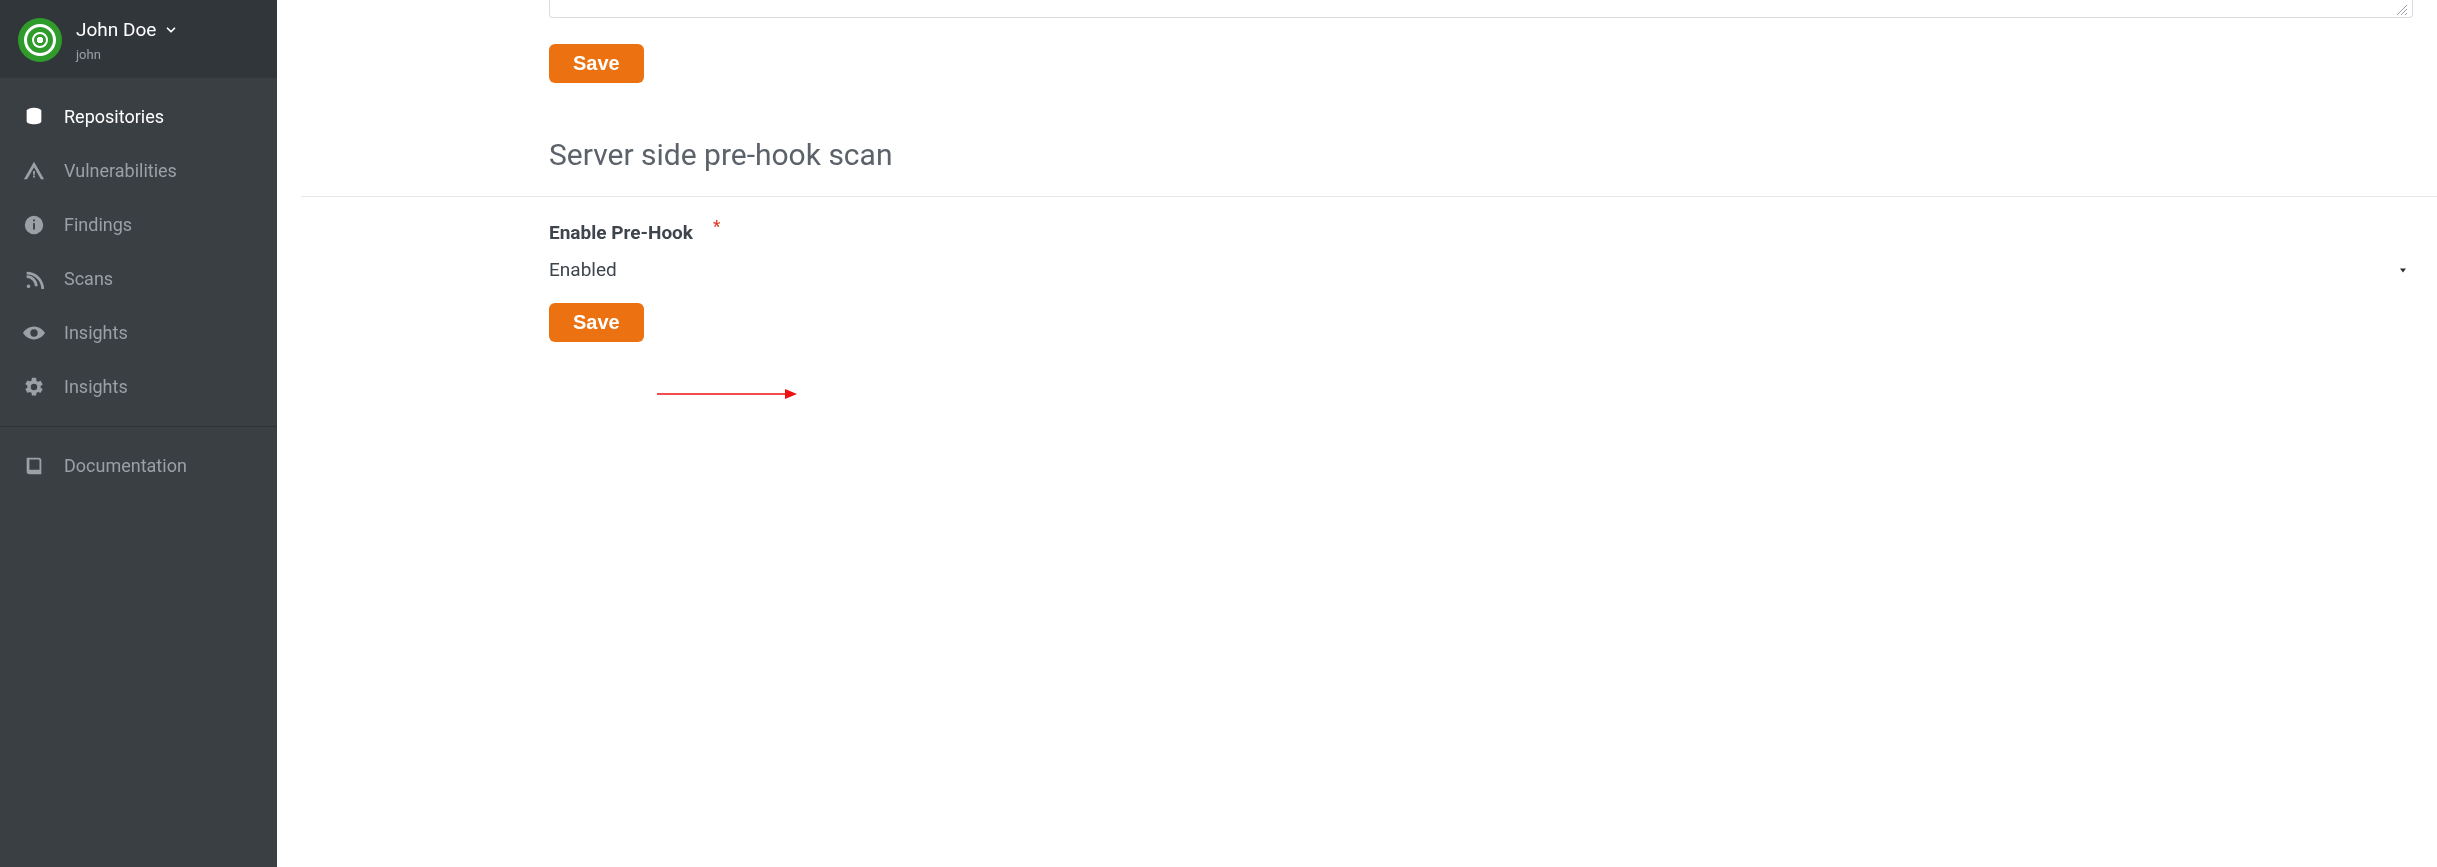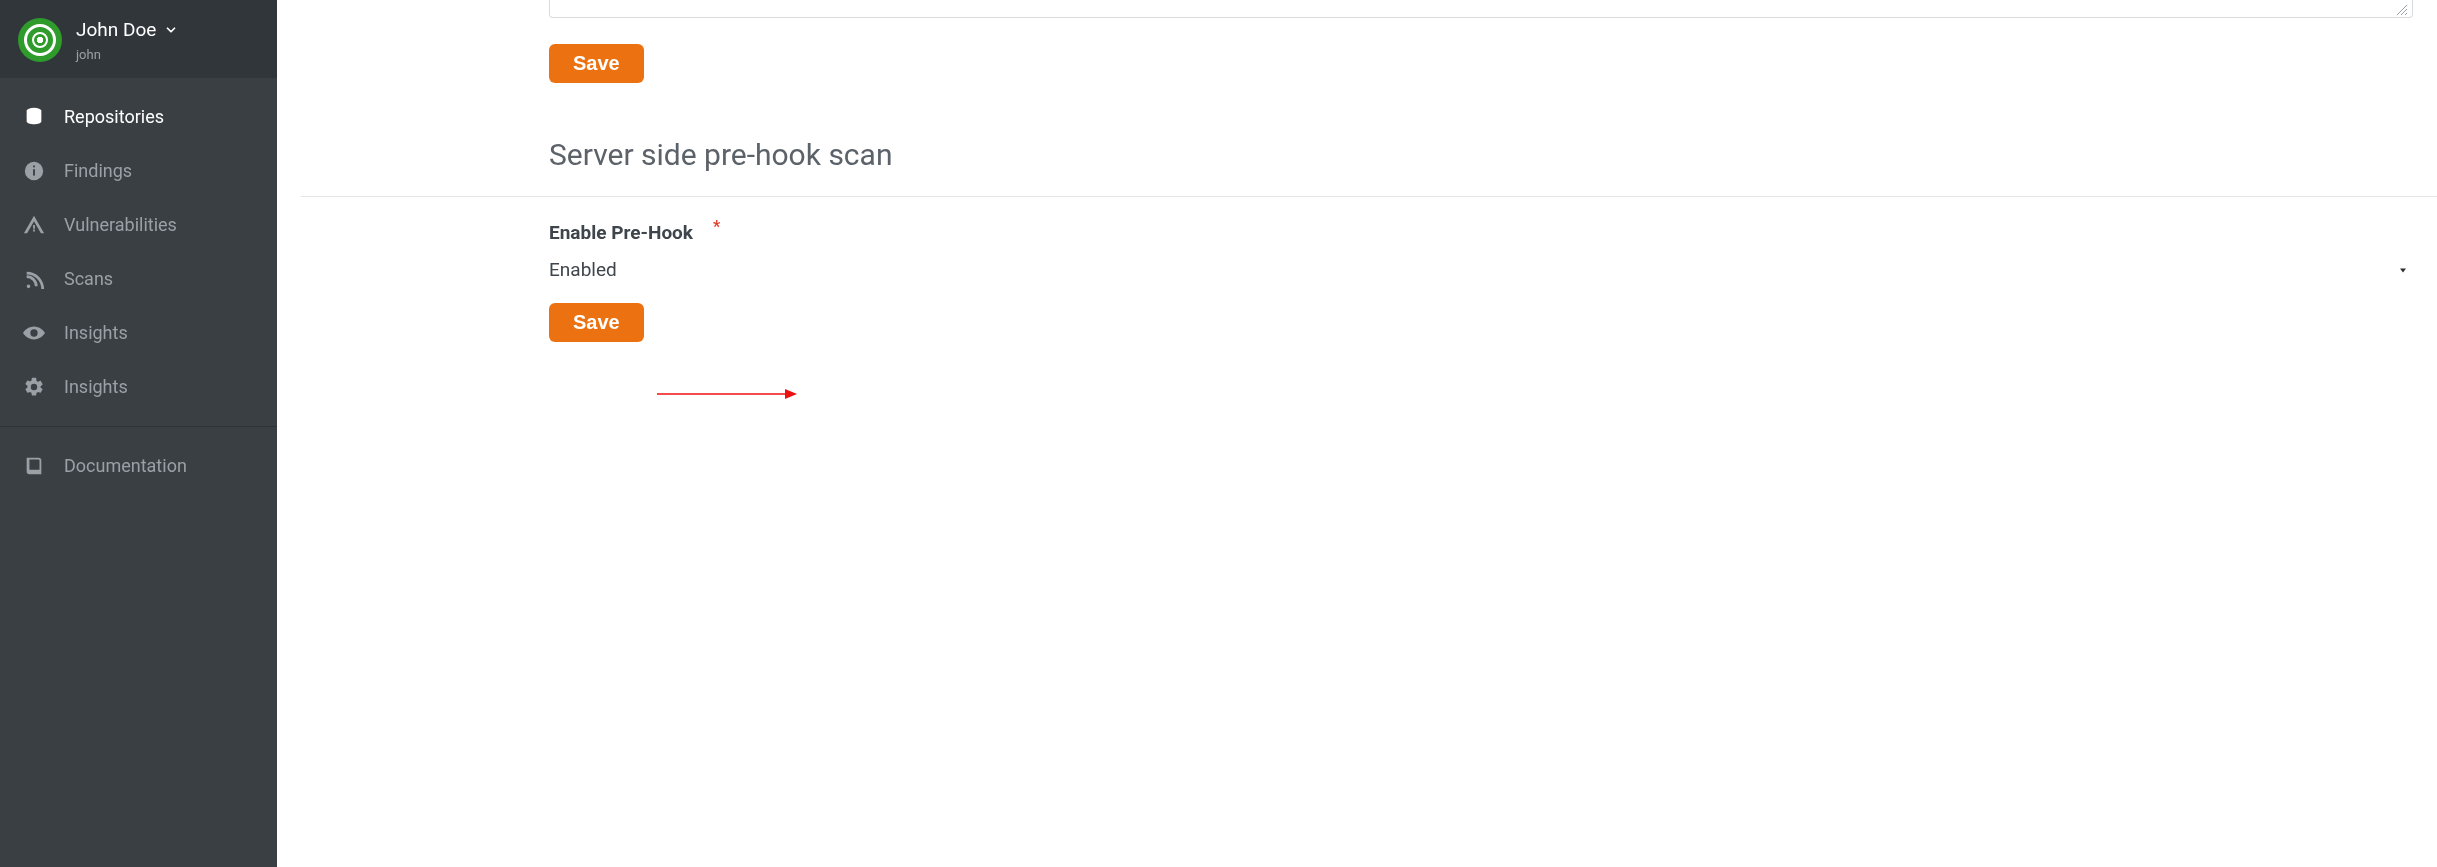--- a/index.html
+++ b/index.html
@@ -157,34 +157,34 @@
             <ellipse cx="12" cy="5" rx="8" ry="3"></ellipse>
             <path d="M4 5v6c0 1.66 3.58 3 8 3s8-1.34 8-3V5"></path>
             <path d="M4 11v6c0 1.66 3.58 3 8 3s8-1.34 8-3v-6"></path>
           </svg>
       </span>
       <span>Repositories</span>
     </div>
     <div class="nav-item">
       <span class="icon">
         <svg width="22" height="22" viewBox="0 0 24 24" fill="currentColor">
+            <path d="M12 2 1 21h22L12 2zm0 6 7.53 13H4.47L12 8zm-1 4v4h2v-4h-2zm0 5v2h2v-2h-2z"></path>
+          </svg>
+      </span>
+      <span>Vulnerabilities</span>
+    </div>
+    <div class="nav-item">
+      <span class="icon">
+        <svg width="22" height="22" viewBox="0 0 24 24" fill="currentColor">
             <circle cx="12" cy="12" r="10"></circle>
             <rect x="11" y="10" width="2" height="7" fill="#3a3f44"></rect>
             <rect x="11" y="6" width="2" height="2" fill="#3a3f44"></rect>
           </svg>
       </span>
       <span>Findings</span>
-    </div>
-    <div class="nav-item">
-      <span class="icon">
-        <svg width="22" height="22" viewBox="0 0 24 24" fill="currentColor">
-            <path d="M12 2 1 21h22L12 2zm0 6 7.53 13H4.47L12 8zm-1 4v4h2v-4h-2zm0 5v2h2v-2h-2z"></path>
-          </svg>
-      </span>
-      <span>Vulnerabilities</span>
     </div>
     <div class="nav-item">
       <span class="icon">
         <svg width="22" height="22" viewBox="0 0 24 24" fill="currentColor">
             <path d="M4 11a9 9 0 0 1 9 9h3A12 12 0 0 0 4 8v3zm0-7v3a16 16 0 0 1 16 16h3A19 19 0 0 0 4 4zm2 14a2 2 0 1 0 0 4 2 2 0 0 0 0-4z"></path>
           </svg>
       </span>
       <span>Scans</span>
     </div>
     <div class="nav-item">

